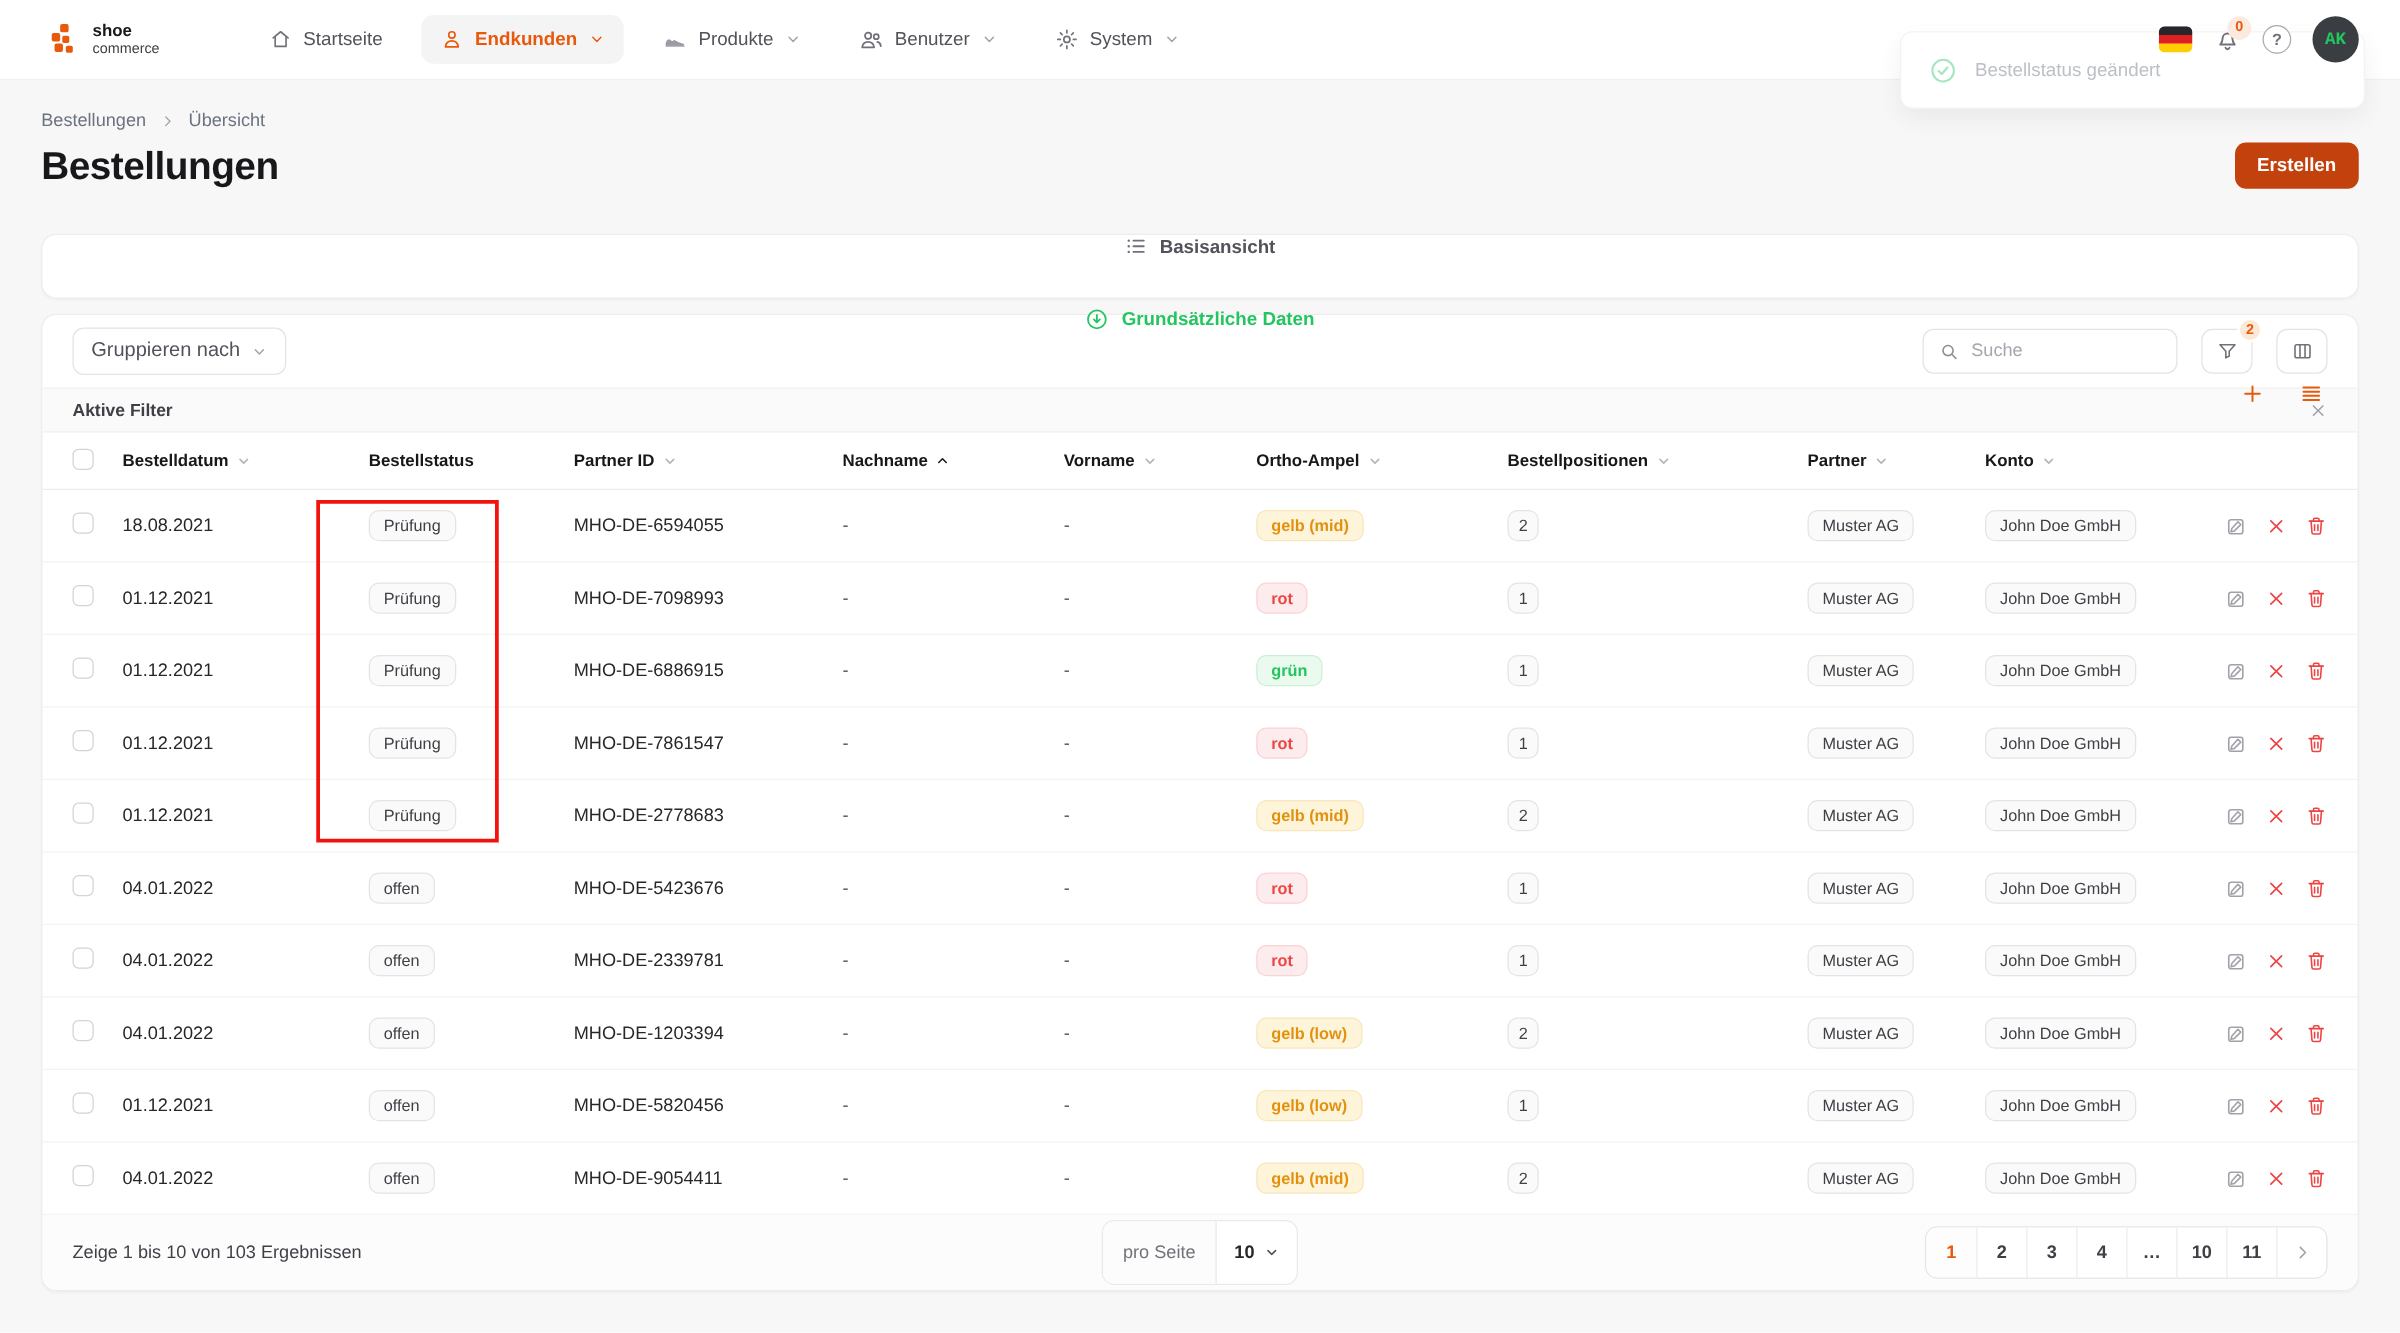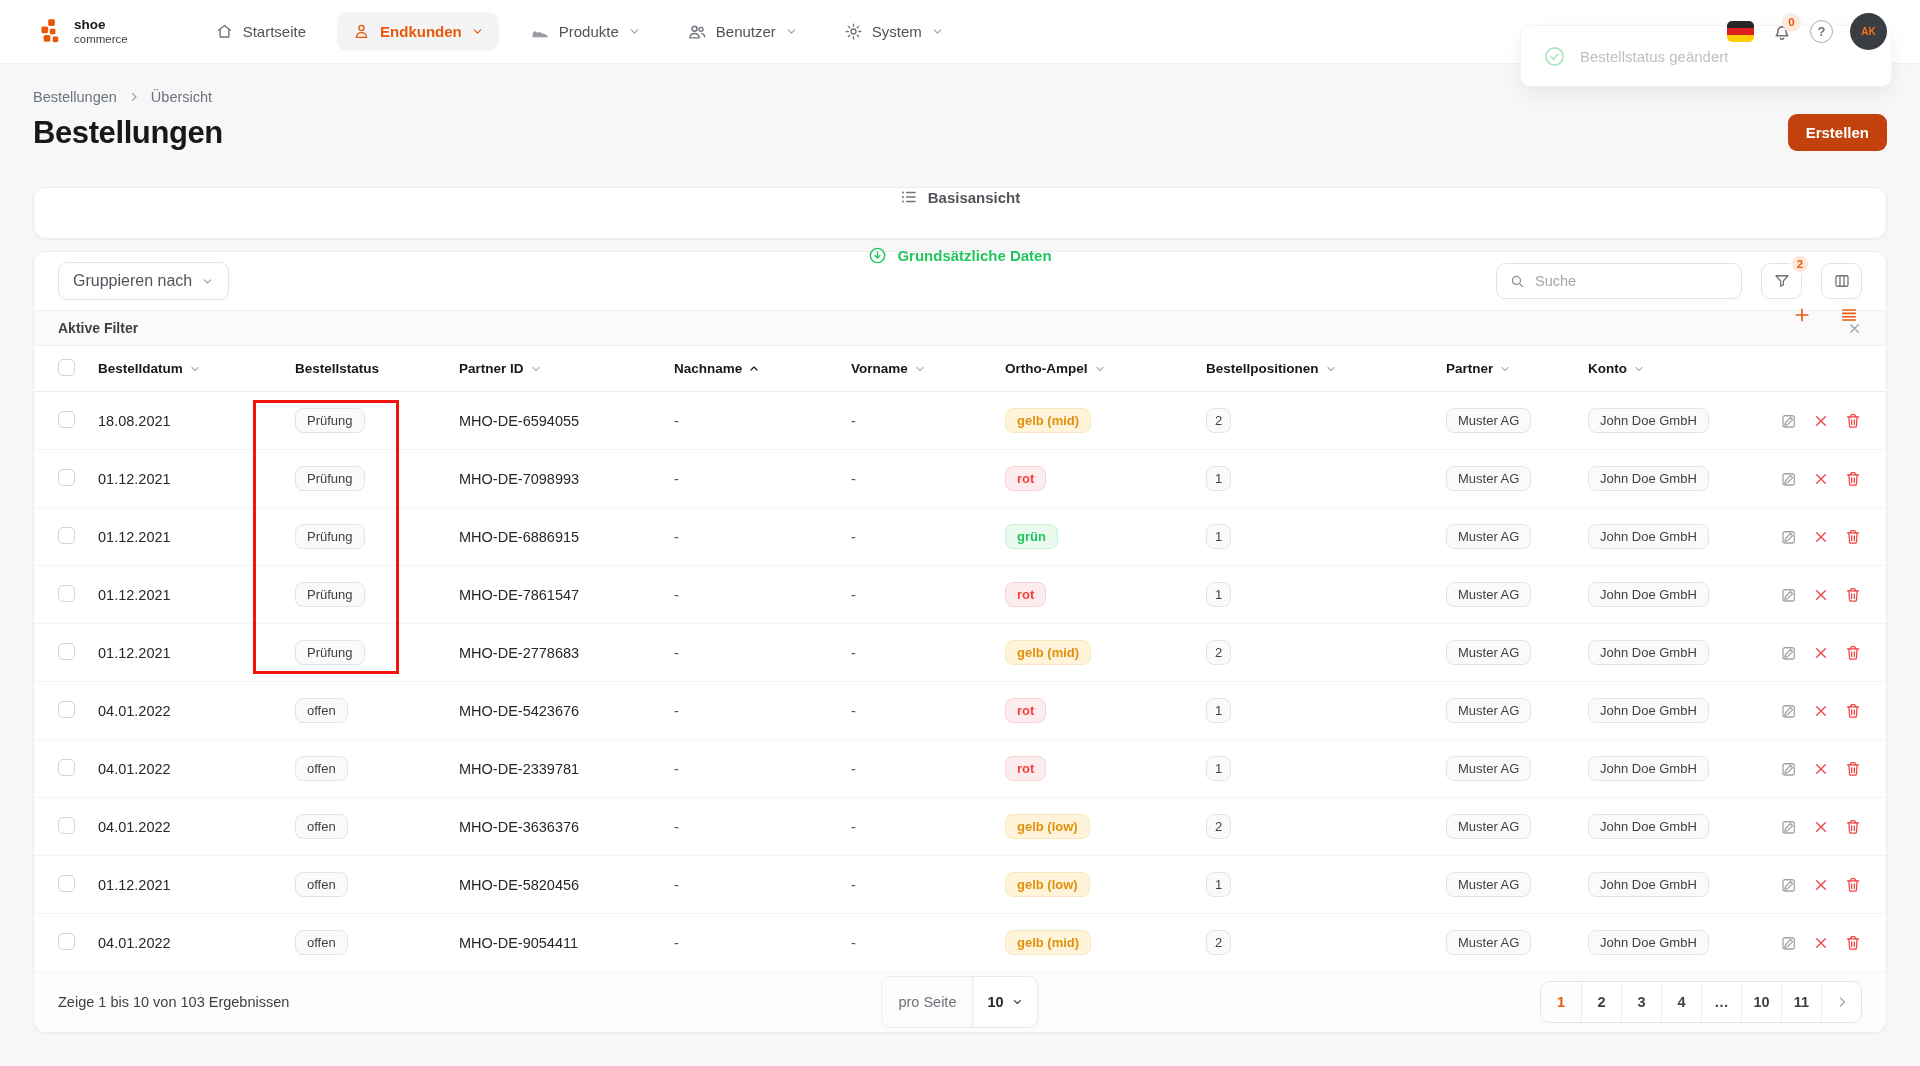--- a/index.html
+++ b/index.html
@@ -47,22 +47,22 @@
     position:absolute; top:-8px; right:-8px; width:19px; height:19px; border-radius:50%;
     background:#fdeadf; color:#ea580c; font-size:11.5px; font-weight:700;
     display:flex; align-items:center; justify-content:center;
   }
   .help-btn {
     width:23px; height:23px; border-radius:50%; border:1.6px solid #a8a8b0; background:#fff;
     color:#71717a; font-size:13px; font-weight:700; display:flex; align-items:center; justify-content:center;
     cursor:pointer; font-family:inherit;
   }
   .avatar {
-    width:37px; height:37px; border-radius:50%; background:#3a3d42; color:#f97316;
-    font-size:10px; font-weight:700; display:flex; align-items:center; justify-content:center; cursor:pointer;
+    width:37px; height:37px; border-radius:50%; background:#3a3d42; color:#22c55e;
+    font-size:14px; font-weight:700; display:flex; align-items:center; justify-content:center; cursor:pointer;font-family:Liberation Mono, monospace;
   }
 
   
   main { padding:0 33px; }
   .breadcrumb { display:flex; align-items:center; gap:11px; padding-top:25px; font-size:14.5px; color:#6b7280; }
   .breadcrumb .crumb { cursor:pointer; }
   .title-row { display:flex; align-items:center; justify-content:space-between; margin-top:9px; }
   .page-title { font-size:31px; font-weight:700; color:#18181b; letter-spacing:-.4px; }
   .btn-create {
     background:#c2410c; color:#fff; border:none; border-radius:9px; padding:10px 18px;
@@ -81,21 +81,21 @@
   .viewbar-right .vb-btn { background:none; border:none; color:#e8590c; cursor:pointer; }
 
   
   .table-card { margin-top:12px; --cols:40px 197px 164px 215px 177px 154px 201px 240px 142px 1fr 110px; }
   .toolbar { height:58px; display:flex; align-items:center; padding:0 24px; }
   .btn-groupby {
     display:flex; align-items:center; gap:9px; border:1px solid #e4e4e7; background:#fff;
     border-radius:9px; padding:9px 14px; font-size:16px; color:#52525b; cursor:pointer; font-family:inherit;
   }
   .toolbar-right { margin-left:auto; display:flex; align-items:center; gap:19px; }
-  .search-box { width:246px; height:36px; border:1px solid #e4e4e7; border-radius:9px; display:flex; align-items:center; gap:9px; padding:0 12px; background:#fff; }
+  .search-box { width:204px; height:36px; border:1px solid #e4e4e7; border-radius:9px; display:flex; align-items:center; gap:9px; padding:0 12px; background:#fff; }
   .search-box input { border:none; outline:none; width:100%; font-size:14.5px; color:#3f3f46; font-family:inherit; background:transparent; }
   .search-box input::placeholder { color:#a6a6ae; }
   .sq-btn { width:41px; height:36px; border:1px solid #e4e4e7; border-radius:9px; background:#fff; position:relative; display:flex; align-items:center; justify-content:center; color:#71717a; cursor:pointer; }
   .filter-badge {
     position:absolute; top:-10px; right:-9px; width:20px; height:20px; border-radius:50%;
     background:#fbe8d6; color:#ea580c; font-size:11.5px; font-weight:700;
     display:flex; align-items:center; justify-content:center; border:2px solid #fff;
   }
 
   .filters-strip {
@@ -750,21 +750,21 @@
           </svg>
         </span>
       </button>
     </div>
   </div>
 
   <div class="trow">
     <div><span class="checkbox"></span></div>
     <div>04.01.2022</div>
     <div><span class="chip-neutral">offen</span></div>
-    <div>MHO-DE-3636376</div>
+    <div>MHO-DE-1203394</div>
     <div class="cell-dash">-</div>
     <div class="cell-dash">-</div>
     <div><span class="chip-ampel ampel-yellow">gelb (low)</span></div>
     <div><span class="chip-neutral chip-count">2</span></div>
     <div><span class="chip-neutral">Muster AG</span></div>
     <div><span class="chip-neutral">John Doe GmbH</span></div>
     <div class="actions">
       <button class="act-btn act-edit">
         <span>
           <svg width="18" height="18" viewBox="0 0 24 24" fill="none" stroke="currentColor" stroke-width="1.7" stroke-linecap="round" stroke-linejoin="round">

